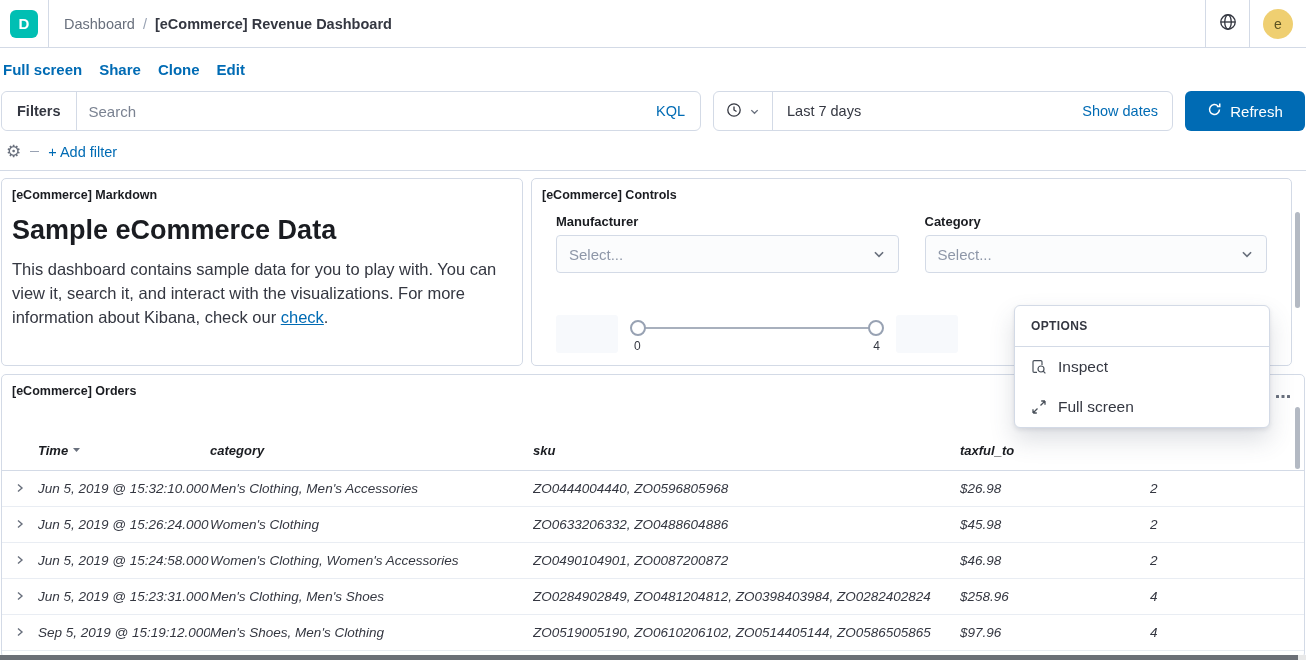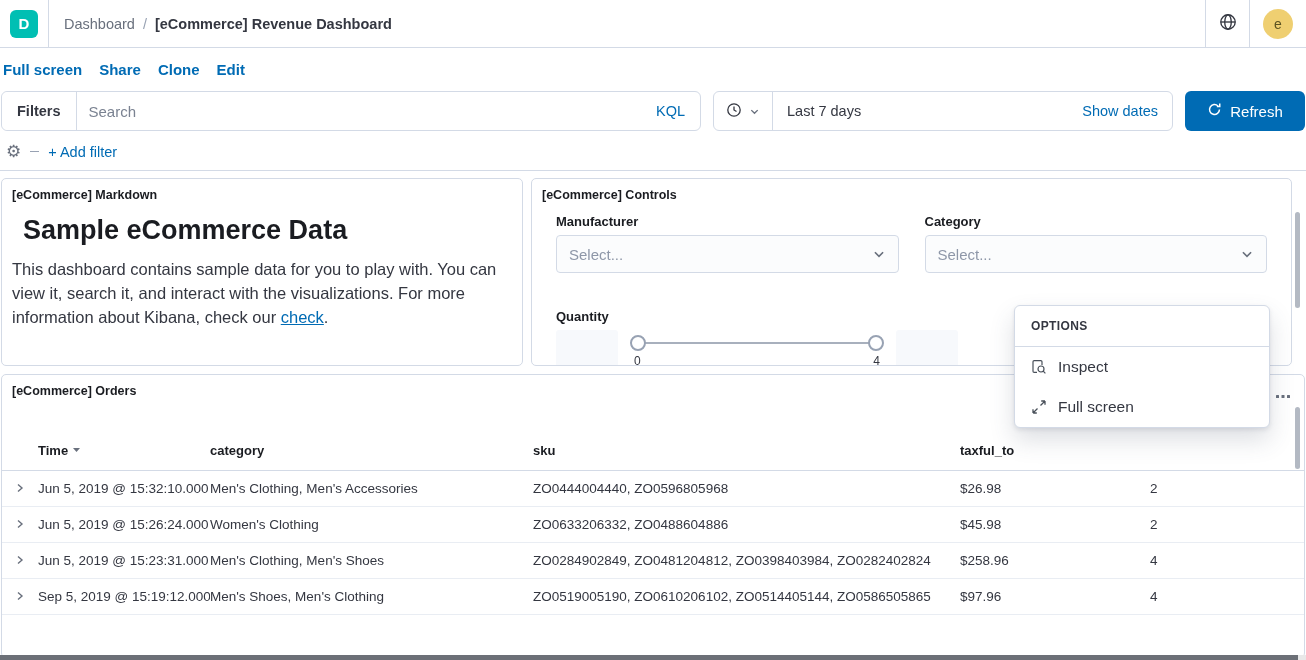--- a/index.html
+++ b/index.html
@@ -53,21 +53,21 @@
   .section-divider { border-top:1px solid #D3DAE6; }
 
   
   .panels-row { display:flex; gap:8px; padding:7px 14px 0 1px; height:195px; }
   .panel { border:1px solid #D3DAE6; border-radius:5px; background:#fff; position:relative; overflow:hidden; }
   .panel-title { font-size:12.5px; font-weight:700; color:#1a1c21; padding:9px 10px 0; }
   .markdown-panel { width:522px; }
   .controls-panel { flex:1; }
 
   .md-content { padding:0 10px; }
-  .md-content h1 { font-size:27px; font-weight:700; color:#1a1c21; margin:13px 11px 11px; }
+  .md-content h1 { font-size:27px; font-weight:700; color:#1a1c21; margin:13px 0 11px; }
   .md-content p { font-size:16.5px; line-height:24px; color:#343741; }
   .md-content a { color:#006BB4; text-decoration:underline; }
 
   .controls-grid { display:grid; grid-template-columns:1fr 1fr; column-gap:26px; padding:12px 24px 0; }
   .control-label { font-size:13px; font-weight:700; color:#1a1c21; margin-bottom:6px; }
   .select-box { height:38px; background:#fbfcfd; border:1px solid #D3DAE6; border-radius:4px; display:flex;
                 align-items:center; justify-content:space-between; padding:0 12px; cursor:pointer; }
   .select-placeholder { color:#8e97a8; font-size:15px; }
   .select-box .chev { color:#69707D; display:flex; }
   .quantity-block { grid-column:1 / span 2; margin-top:36px; width:402px; }
@@ -80,21 +80,21 @@
   .slider .handle.left { left:0; }
   .slider .handle.right { right:0; }
   .slider .num { position:absolute; top:24px; font-size:12px; color:#343741; }
   .slider .num.left { left:4px; }
   .slider .num.right { right:4px; }
 
   
   .orders-panel { margin:8px 1px 0; height:284px; border:1px solid #D3DAE6; border-radius:5px; background:#fff; overflow:hidden; position:relative; }
   .orders-head { display:flex; justify-content:space-between; align-items:flex-start; padding:9px 10px 0; }
   .panel-menu-btn { color:#69707D; cursor:pointer; padding:2px 4px; display:flex; }
-  .orders-table { width:100%; border-collapse:collapse; table-layout:fixed; margin-top:28px; }
+  .orders-table { width:100%; border-collapse:collapse; table-layout:fixed; margin-top:28px;font-style:italic; }
   .orders-table th { text-align:left; font-weight:700; font-size:13px; color:#1a1c21;
                      padding:10px 8px 12px 0; border-bottom:1px solid #D3DAE6; white-space:nowrap; overflow:hidden; }
   .orders-table td { font-size:13.5px; color:#343741; padding:10px 8px 10px 0; border-bottom:1px solid #E9EDF3;
                      white-space:nowrap; overflow:hidden; }
   .orders-table .expander { padding-left:13px; color:#69707D; }
   .sort-arrow { color:#69707D; margin-left:4px; vertical-align:1px; }
 
   
   .popover { position:absolute; left:1014px; top:305px; width:256px; background:#fff; border:1px solid #D3DAE6;
              border-radius:6px; box-shadow:0 12px 24px rgba(65,78,101,.18), 0 2px 4px rgba(65,78,101,.12); z-index:50; }
@@ -215,21 +215,20 @@
         <div class="select-box">
           <span class="select-placeholder">Select...</span>
           <span class="chev">
             <svg width="14" height="14" viewBox="0 0 12 12" fill="none" stroke="currentColor" stroke-width="1.4">
                 <path d="M2.5 4.5L6 8l3.5-3.5"></path>
               </svg>
           </span>
         </div>
       </div>
       <div class="quantity-block">
-        <div class="control-label">Quantity</div>
         <div class="quantity-row">
           <input class="range-input" style="">
           <div class="slider">
             <div class="track"></div>
             <div class="handle left"></div>
             <div class="handle right"></div>
             <span class="num left">0</span>
             <span class="num right">4</span>
           </div>
           <input class="range-input" style="">
@@ -292,20 +291,30 @@
         <td>Jun 5, 2019 @ 15:26:24.000</td>
         <td>Women's Clothing</td>
         <td>ZO0633206332, ZO0488604886</td>
         <td>$45.98</td>
         <td>2</td>
       </tr>
       <tr>
         <td class="expander"><svg width="10" height="10" viewBox="0 0 10 10" fill="none" stroke="currentColor" stroke-width="1.4">
               <path d="M3 1.5L7 5 3 8.5"></path>
             </svg></td>
+        <td>Jun 5, 2019 @ 15:24:58.000</td>
+        <td>Women's Clothing, Women's Accessories</td>
+        <td>ZO0490104901, ZO0087200872</td>
+        <td>$46.98</td>
+        <td>2</td>
+      </tr>
+      <tr>
+        <td class="expander"><svg width="10" height="10" viewBox="0 0 10 10" fill="none" stroke="currentColor" stroke-width="1.4">
+              <path d="M3 1.5L7 5 3 8.5"></path>
+            </svg></td>
         <td>Jun 5, 2019 @ 15:23:31.000</td>
         <td>Men's Clothing, Men's Shoes</td>
         <td>ZO0284902849, ZO0481204812, ZO0398403984, ZO0282402824</td>
         <td>$258.96</td>
         <td>4</td>
       </tr>
       <tr>
         <td class="expander"><svg width="10" height="10" viewBox="0 0 10 10" fill="none" stroke="currentColor" stroke-width="1.4">
               <path d="M3 1.5L7 5 3 8.5"></path>
             </svg></td>

